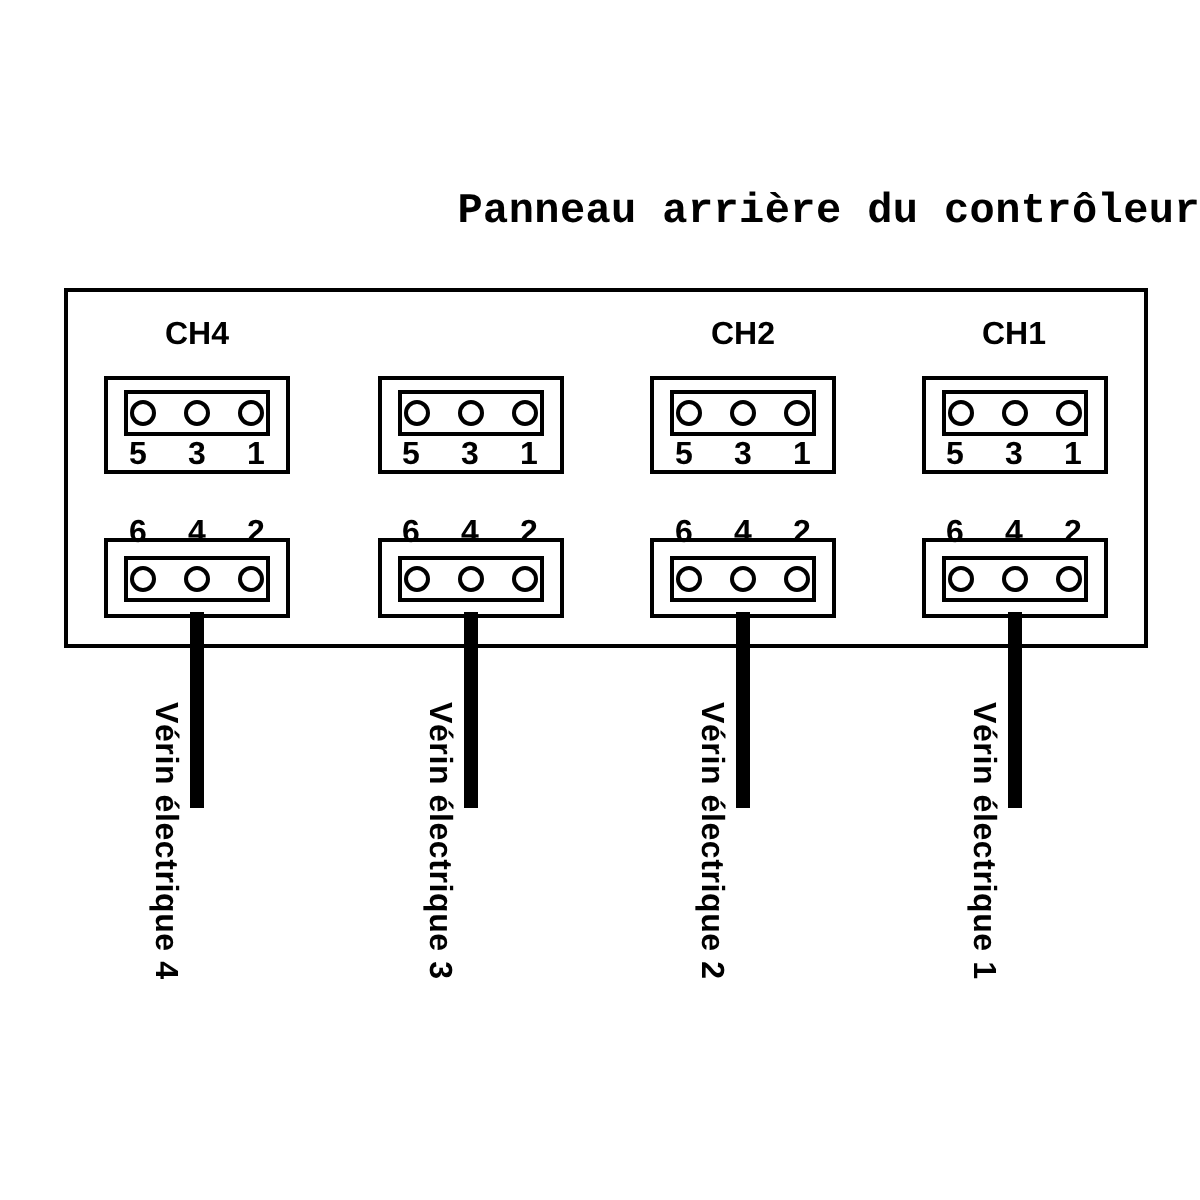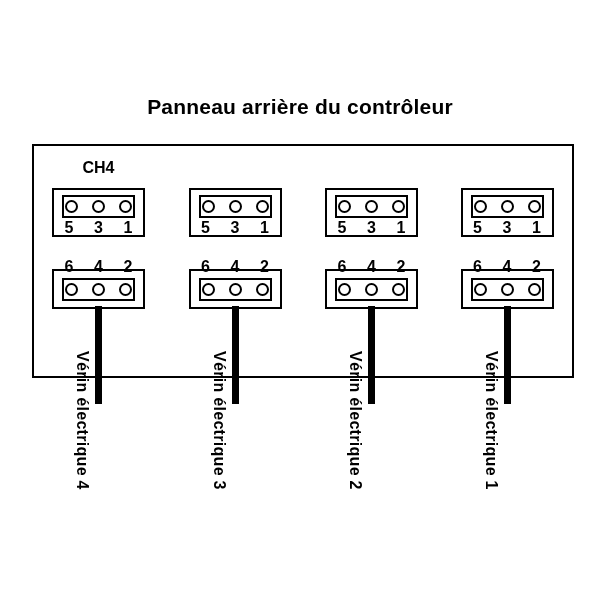--- a/index.html
+++ b/index.html
@@ -16,32 +16,33 @@
     width: 600px;
     height: 600px;
     background: #ffffff;
     overflow: hidden;
   }
   .title {
     position: absolute;
     top: 93px;
     left: 0;
     width: 600px;
-    text-align: center;
+    text-align: right;
     font-size: 21px;
     font-weight: bold;
     line-height: 28px;
     letter-spacing: 0.2px;
+    font-family: Liberation Mono, monospace;
   }
   .panel {
     position: absolute;
     left: 32px;
     top: 144px;
     width: 542px;
-    height: 234px;
+    height: 180px;
     border: 2px solid #000;
     box-sizing: border-box;
   }
   .channel {
     position: absolute;
     top: 0;
     width: 100px;
     height: 194px;
   }
   .channel.ch0 { left: 14.5px; }
@@ -190,20 +191,21 @@
           <div class="pin"></div>
           <div class="pin"></div>
           <div class="pin"></div>
         </div>
       </div>
       <div class="cable"></div>
       <div class="cable-label">Vérin électrique 3</div>
     </div>
 
     <div class="channel ch2">
+      <div class="ch-label">CH2</div>
       <div class="conn top">
         <div class="pin-strip">
           <div class="pin"></div>
           <div class="pin"></div>
           <div class="pin"></div>
         </div>
         <div class="pin-nums">
           <span>5</span>
           <span>3</span>
           <span>1</span>
@@ -219,20 +221,21 @@
           <div class="pin"></div>
           <div class="pin"></div>
           <div class="pin"></div>
         </div>
       </div>
       <div class="cable"></div>
       <div class="cable-label">Vérin électrique 2</div>
     </div>
 
     <div class="channel ch3">
+      <div class="ch-label">CH1</div>
       <div class="conn top">
         <div class="pin-strip">
           <div class="pin"></div>
           <div class="pin"></div>
           <div class="pin"></div>
         </div>
         <div class="pin-nums">
           <span>5</span>
           <span>3</span>
           <span>1</span>

